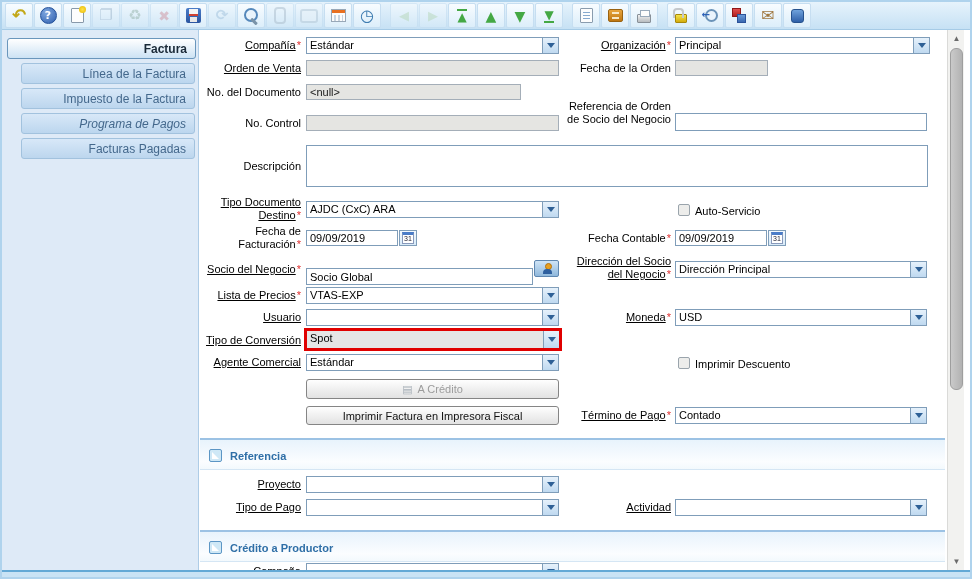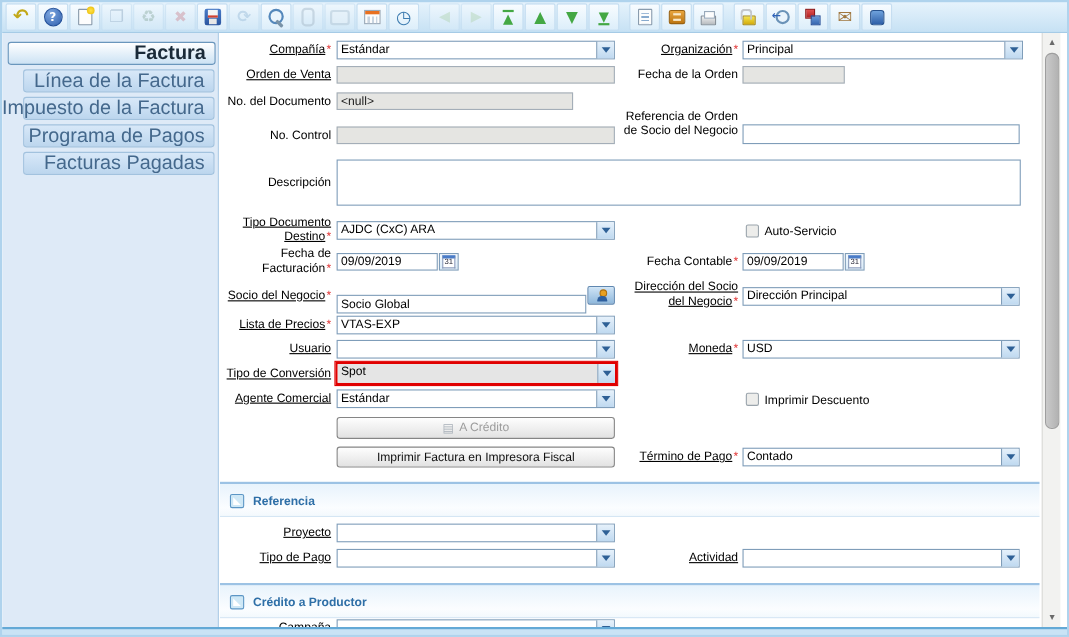--- a/index.html
+++ b/index.html
@@ -54,21 +54,21 @@
   .g-zoom-across::after{content:"←";position:absolute;left:0;top:3px;color:#2E62B8;font-size:10px;font-weight:bold}
   .g-workflow::before{content:"";position:absolute;top:1px;left:1px;width:7px;height:7px;background:linear-gradient(#E05050,#B02020);border:1px solid #901818}
   .g-workflow::after{content:"";position:absolute;bottom:1px;right:2px;width:7px;height:7px;background:linear-gradient(#6899D8,#3A68B0);border:1px solid #2A529A}
   .g-request::before{content:"✉";color:#A07840;font-size:16px}
   .g-product-info{width:13px;height:14px;background:linear-gradient(#6FA2DC,#2E5FA8);border:1px solid #26528E;border-radius:3px}
 
   
   .main { position:relative; height:540px; background:#FFFFFF; overflow:hidden; }
   .sidebar { position:absolute; left:0; top:0; bottom:0; width:197px; background:#DEEAF7; border-right:1px solid #AECCE6; }
   .tab { position:absolute; left:19px; width:174px; height:21px; border:1px solid #A2C2DE; border-radius:3px;
-         background:linear-gradient(#D8E8F8,#BCD6EE); color:#44688C; font-size:18px;
+         background:linear-gradient(#D8E8F8,#BCD6EE); color:#44688C; font-size:12px;
          display:flex; align-items:center; justify-content:flex-end; padding-right:8px; cursor:pointer; white-space:nowrap;padding-left:23px; }
   .tab.active { left:5px; width:189px; background:linear-gradient(#FFFFFF,#CCE2F4); border-color:#6A96BC; color:#1A2A38; font-weight:600; }
 
   .content { position:absolute; left:198px; top:0; right:23px; bottom:0; background:#fff; }
 
   .lab { position:absolute; font-size:11px; color:#000; line-height:13px; }
   .lab.l { left:1px; width:100px; text-align:right; }
   .lab.rr { left:366px; width:105px; text-align:right; }
   .u { text-decoration:underline; cursor:pointer; }
   .req { color:#E03030; margin-left:1px; text-decoration:none; }
@@ -197,21 +197,21 @@
         <span class="glyph g-product-info"></span>
       </span>
     </div>
 
   <div class="main">
 
     <div class="sidebar">
         <div class="tab active" style="top: 8px;">Factura</div>
         <div class="tab" style="top: 33px;">Línea de la Factura</div>
         <div class="tab" style="top: 58px;">Impuesto de la Factura</div>
-        <div class="tab" style="top: 83px;">Programa de Pagos</div>
+        <div class="tab" style="top: 83px; font-style: italic;">Programa de Pagos</div>
         <div class="tab" style="top: 108px;">Facturas Pagadas</div>
       </div>
 
     <div class="content">
 
       <div class="lab l" style="top:9px"><span class="u">Compañía</span><span class="req">*</span></div>
       <div class="combo" style="left:106px;top:7px;width:253px">
         <div class="combo-text">Estándar</div>
         <div class="combo-btn"></div>
       </div>

